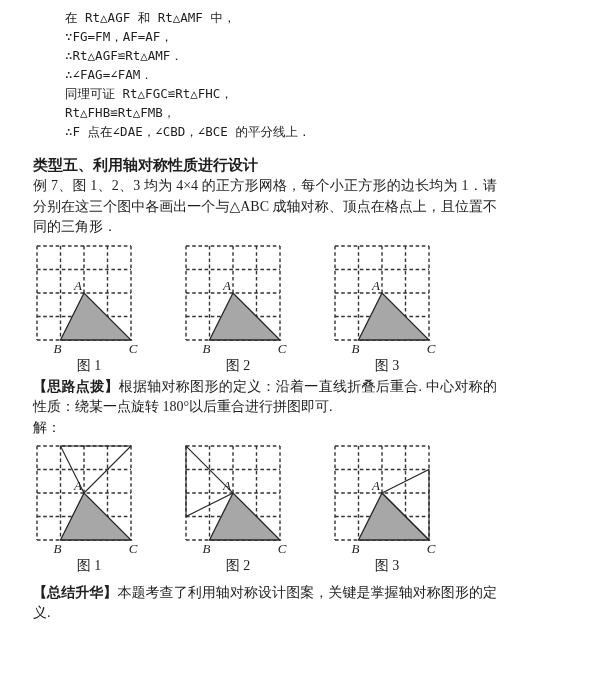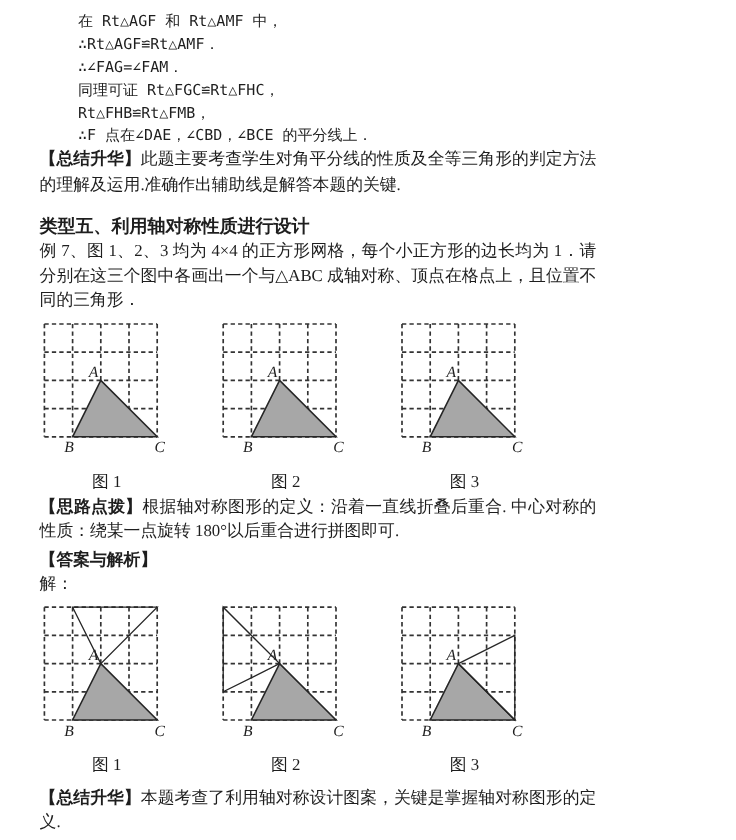--- a/index.html
+++ b/index.html
@@ -31,42 +31,42 @@
   .fig-row{
     display:flex;
     column-gap:37px;
     margin-top:4px;
     align-items:flex-start;
   }
   .figure{display:flex;flex-direction:column;}
   .figure svg{display:block;}
   .caption{
     width:112px;text-align:center;
-    font-size:14px;line-height:18px;margin-top:14px;
+    font-size:14px;line-height:18px;margin-top:1px;
   }
   .solve-label{margin:0;line-height:20px;}
   .answer-head{margin:2px 0 0 0;line-height:21px;font-weight:bold;}
   .mt2{margin-top:2px;}
   .mt4{margin-top:8px;}
 </style>
 </head>
 <body>
 
 <div class="page">
 
   <div class="proof-block" id="proof-block">
       <div class="proof-line">在 Rt△AGF 和 Rt△AMF 中，</div>
+      <div class="proof-line">∵FG=FM，AF=AF，</div>
       <div class="proof-line">∴Rt△AGF≌Rt△AMF．</div>
       <div class="proof-line">∴∠FAG=∠FAM．</div>
       <div class="proof-line">同理可证 Rt△FGC≌Rt△FHC，</div>
       <div class="proof-line">Rt△FHB≌Rt△FMB，</div>
       <div class="proof-line">∴F 点在∠DAE，∠CBD，∠BCE 的平分线上．</div>
     </div>
 
-  <p class="para mt2"><span class="tag">【总结升华】</span><span>此题主要考查学生对角平分线的性质及全等三角形的判定方法的理解及运用.准确作出辅助线是解答本题的关键.</span></p>
 
   <h3 class="section-heading">类型五、利用轴对称性质进行设计</h3>
 
   <p class="para">例 7、图 1、2、3 均为 4×4 的正方形网格，每个小正方形的边长均为 1．请分别在这三个图中各画出一个与△ABC 成轴对称、顶点在格点上，且位置不同的三角形．</p>
 
   <div class="fig-row" id="problem-row">
       <div class="figure">
         <svg width="112" height="114" viewBox="0 0 112 114">
           <g>
             <line x1="4" y1="4" x2="4" y2="98" stroke="#333333" stroke-width="1.4" stroke-dasharray="3.6 2.6"></line>
@@ -126,21 +126,20 @@
           <text x="49" y="48" text-anchor="end" fill="#1e1e1e" font-size="13" font-style="italic" font-family="&quot;Liberation Serif&quot;,&quot;DejaVu Serif&quot;,serif">A</text>
           <text x="24.5" y="111" text-anchor="middle" fill="#1e1e1e" font-size="13" font-style="italic" font-family="&quot;Liberation Serif&quot;,&quot;DejaVu Serif&quot;,serif">B</text>
           <text x="100" y="111" text-anchor="middle" fill="#1e1e1e" font-size="13" font-style="italic" font-family="&quot;Liberation Serif&quot;,&quot;DejaVu Serif&quot;,serif">C</text>
         </svg>
         <div class="caption">图 3</div>
       </div>
     </div>
 
   <p class="para mt2"><span class="tag">【思路点拨】</span><span>根据轴对称图形的定义：沿着一直线折叠后重合. 中心对称的性质：绕某一点旋转 180°以后重合进行拼图即可.</span></p>
 
-  <p class="answer-head">【答案与解析】</p>
   <p class="solve-label">解：</p>
 
   <div class="fig-row" id="answer-row">
       <div class="figure">
         <svg width="112" height="114" viewBox="0 0 112 114">
           <g>
             <line x1="4" y1="4" x2="4" y2="98" stroke="#333333" stroke-width="1.4" stroke-dasharray="3.6 2.6"></line>
             <line x1="4" y1="4" x2="98" y2="4" stroke="#333333" stroke-width="1.4" stroke-dasharray="3.6 2.6"></line>
             <line x1="27.5" y1="4" x2="27.5" y2="98" stroke="#333333" stroke-width="1.4" stroke-dasharray="3.6 2.6"></line>
             <line x1="4" y1="27.5" x2="98" y2="27.5" stroke="#333333" stroke-width="1.4" stroke-dasharray="3.6 2.6"></line>

